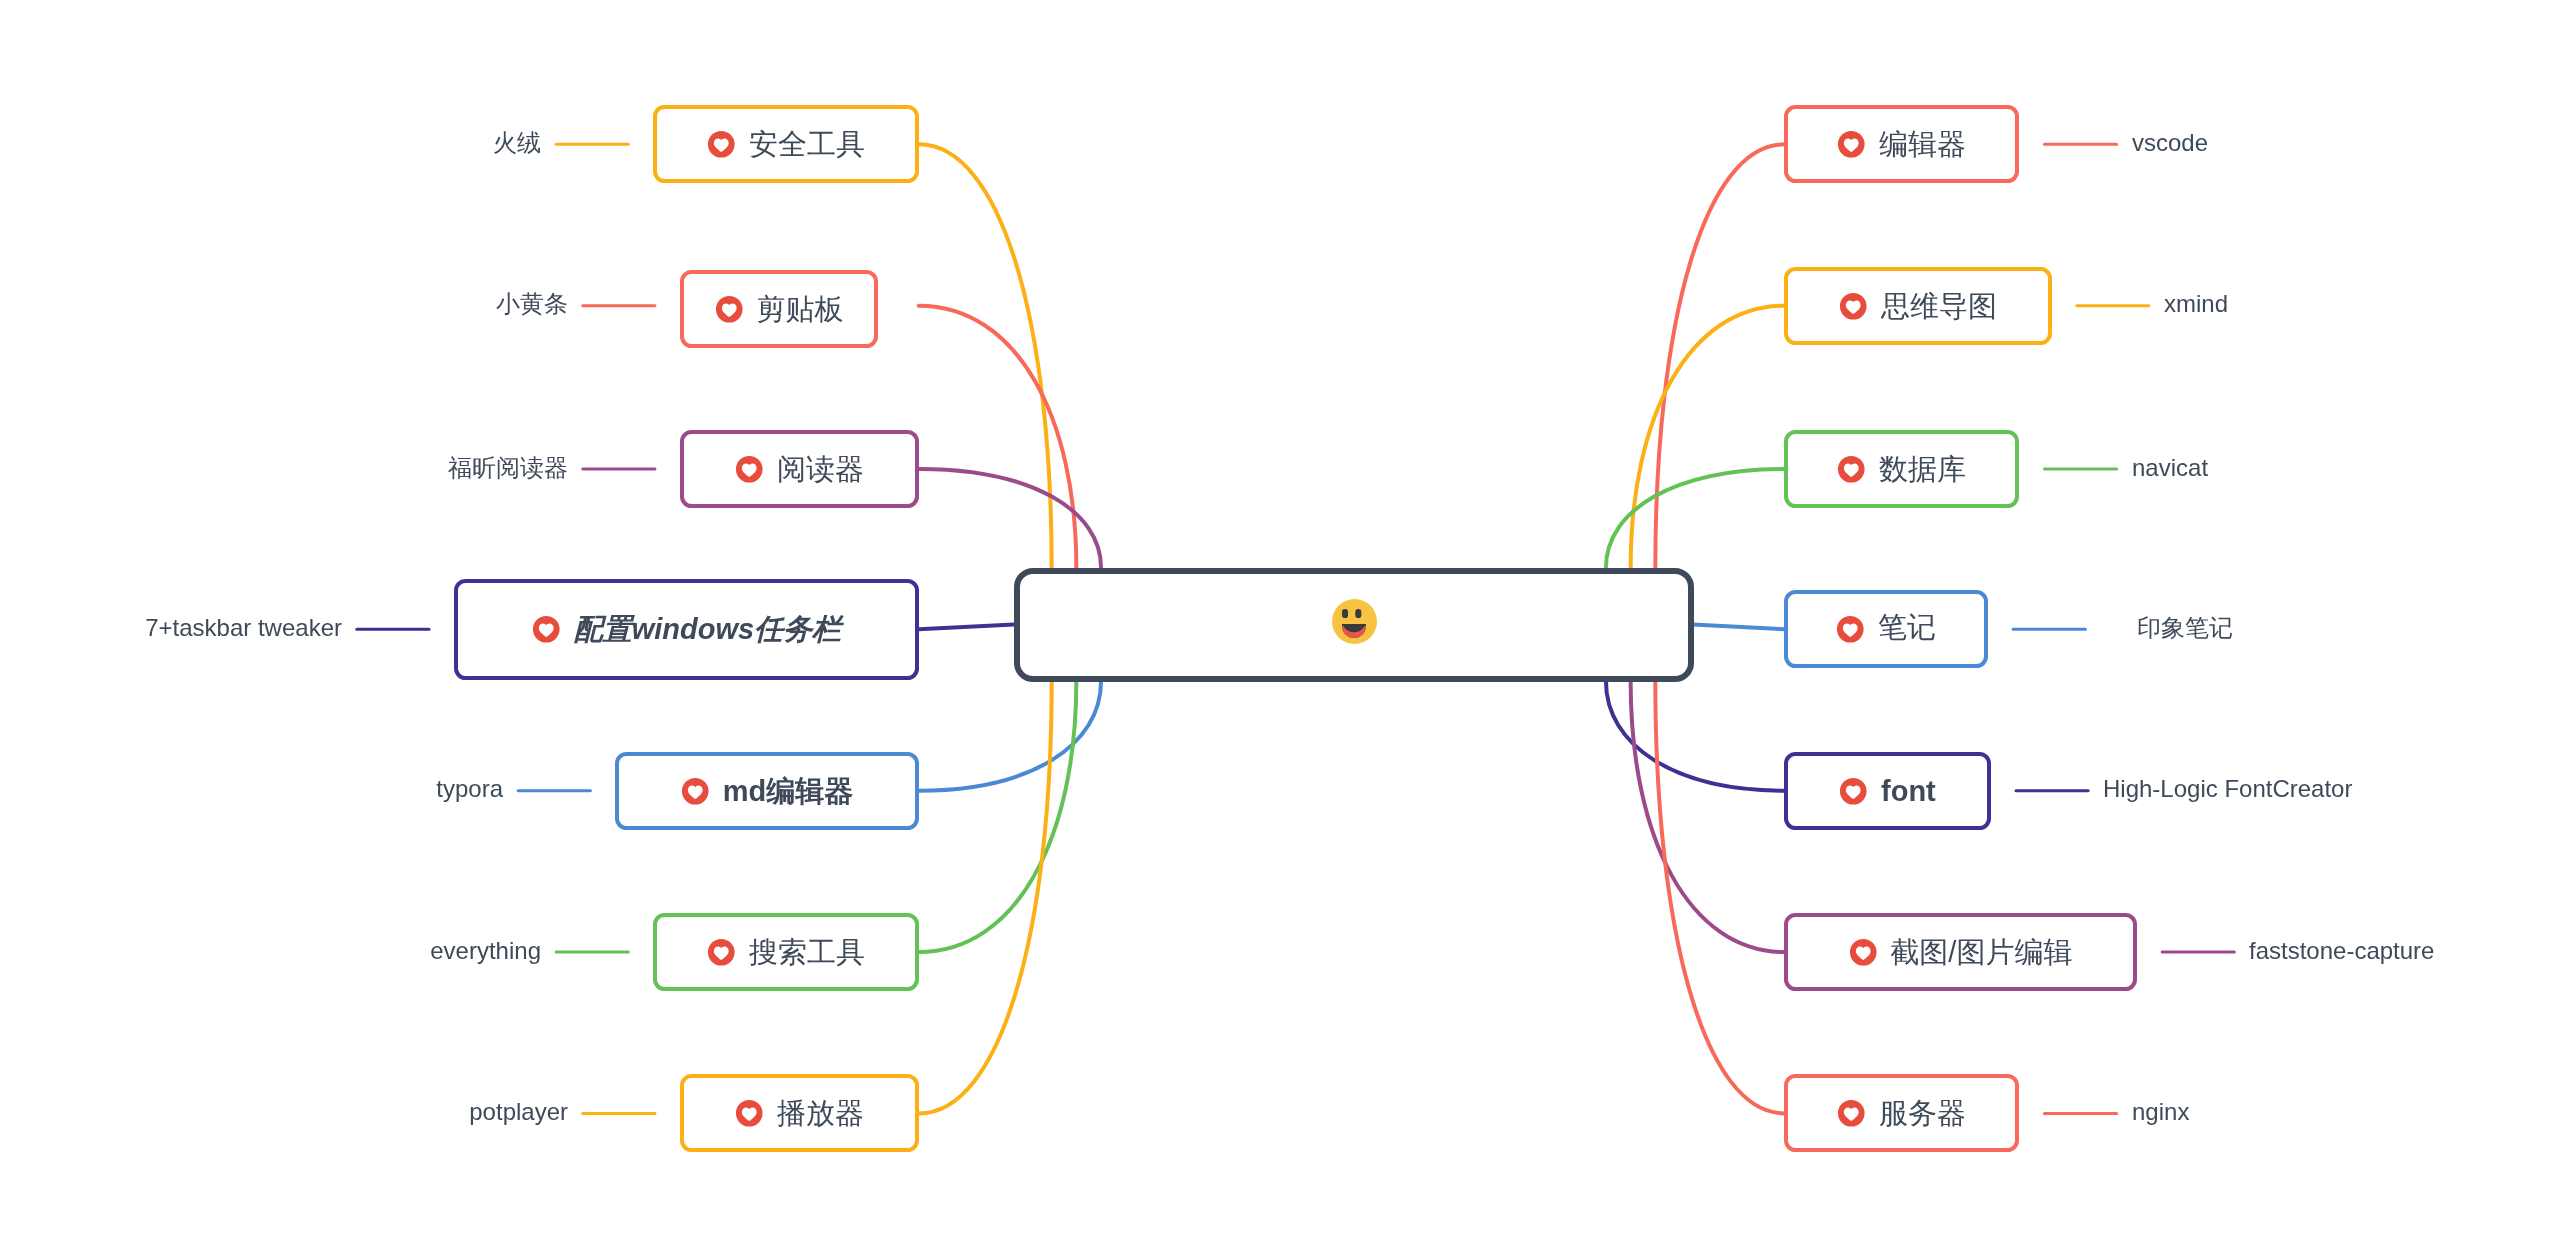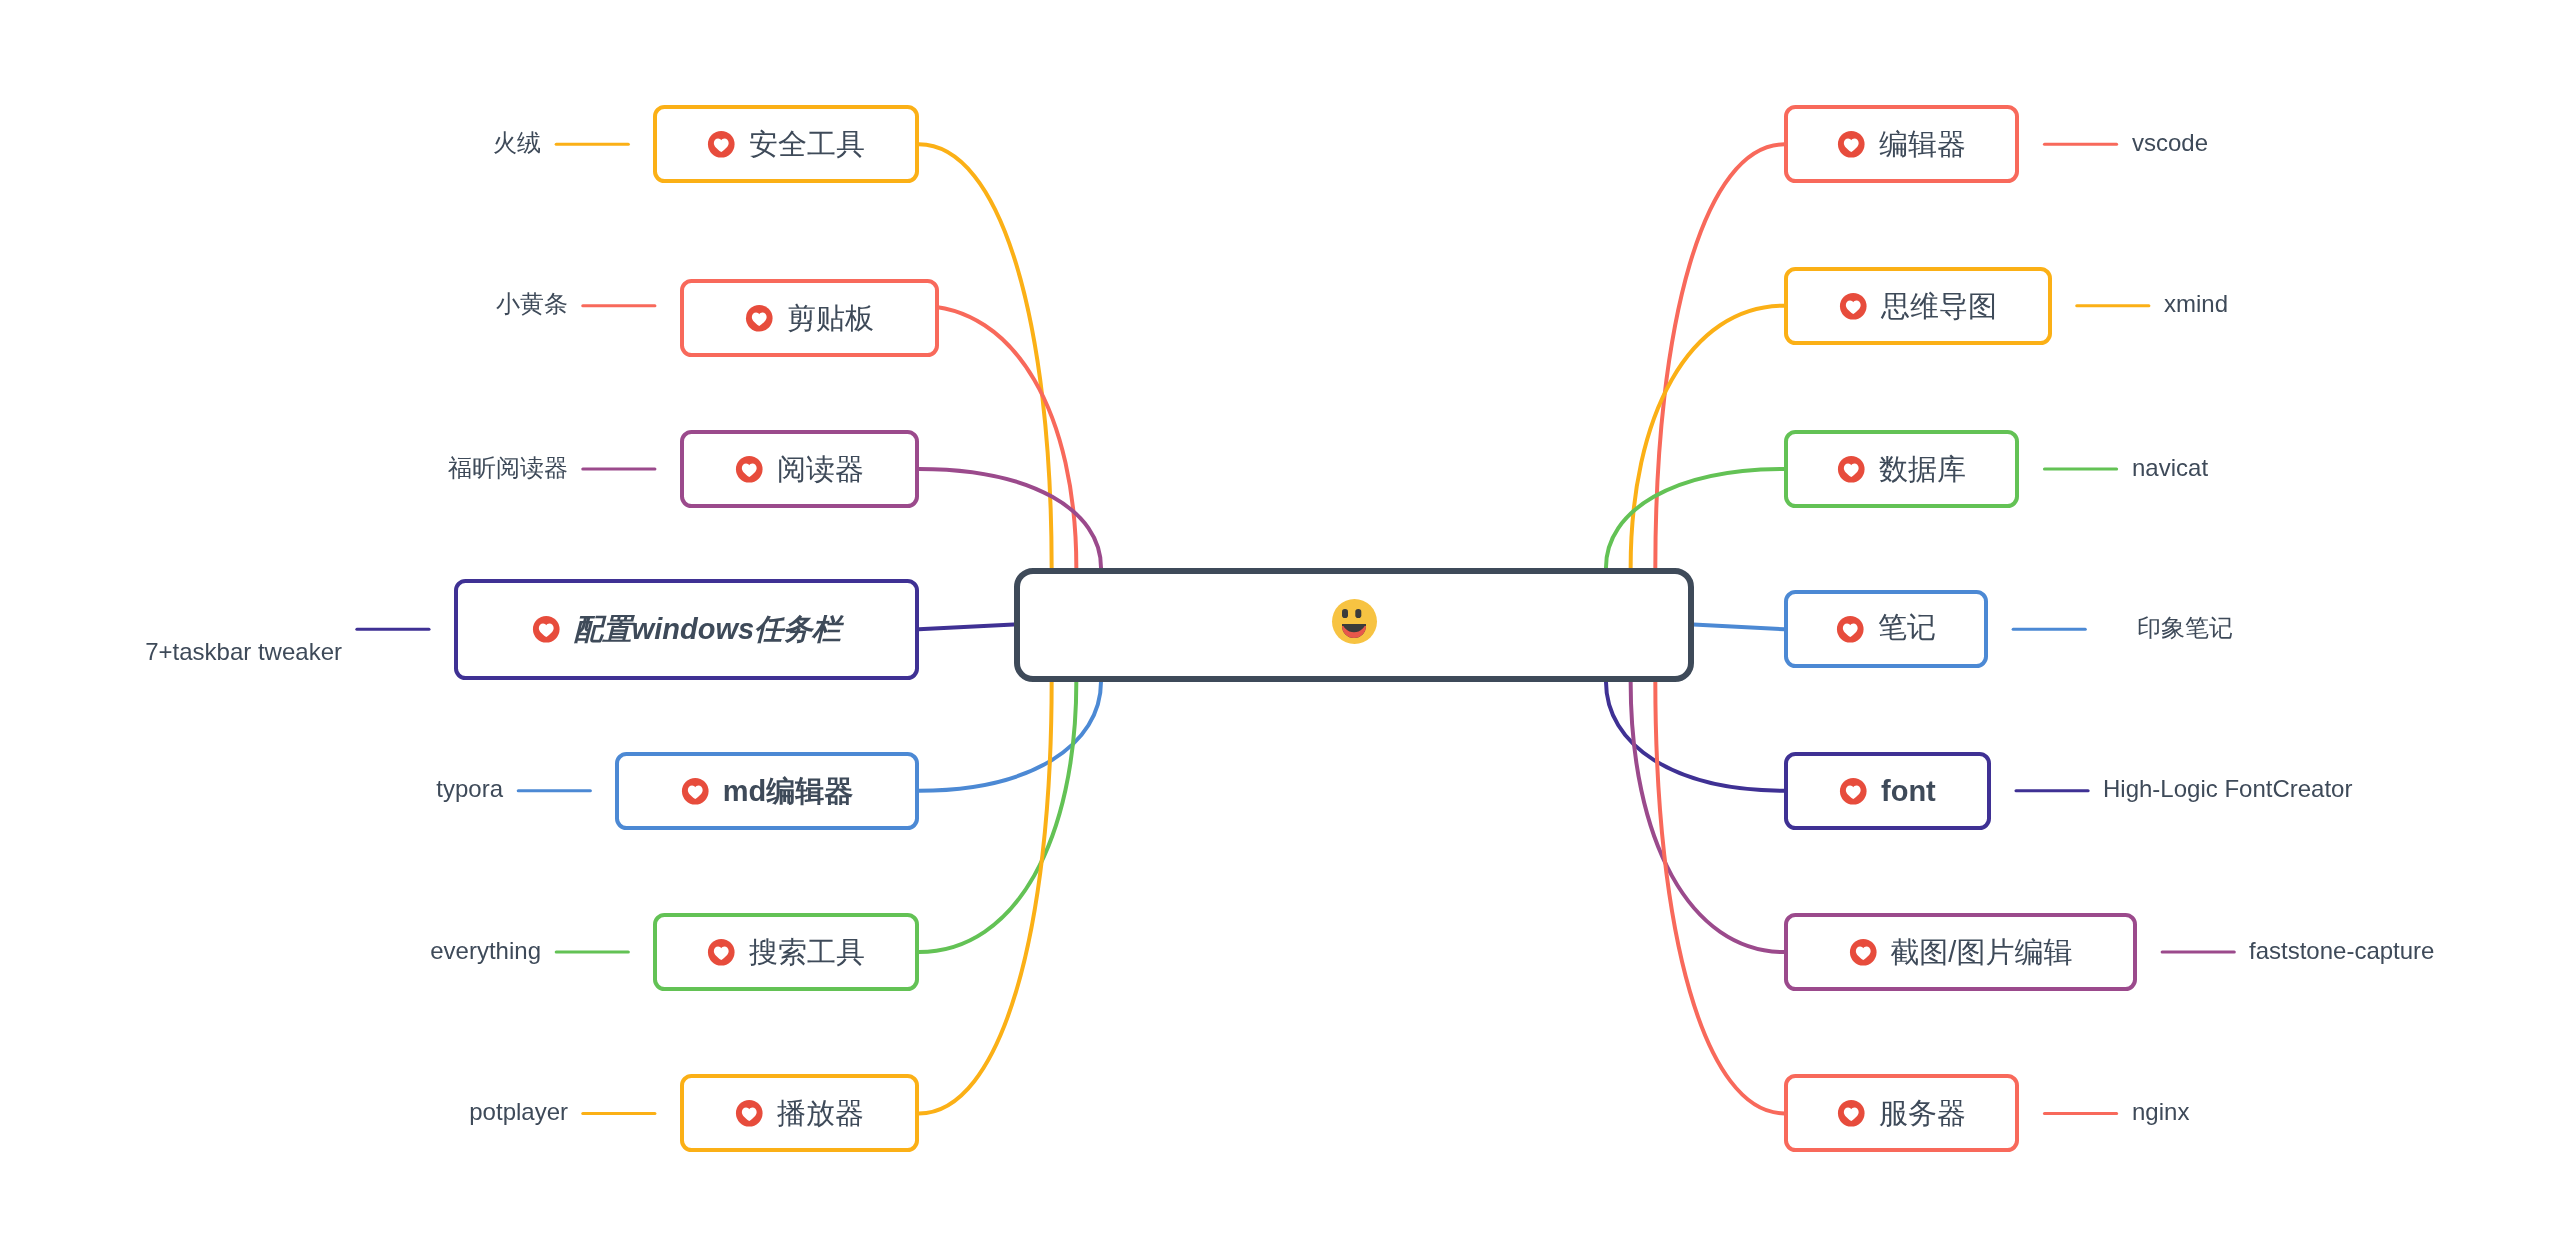--- a/index.html
+++ b/index.html
@@ -179,21 +179,21 @@
           <span class="heart-icon">
             <svg width="28.5" height="28.5" viewBox="0 0 30 30">
               <circle cx="15" cy="15" r="14" fill="#E74C3C"></circle>
               <path d="M15 23.2 C10.2 19.6 7.2 17 7.2 13.6 C7.2 10.9 9.2 8.9 11.7 8.9 C13.2 8.9 14.4 9.7 15 10.7 C15.6 9.7 16.8 8.9 18.3 8.9 C20.8 8.9 22.8 10.9 22.8 13.6 C22.8 17 19.8 19.6 15 23.2 Z" fill="#ffffff"></path>
             </svg>
           </span>
           <span class="topic-label">安全工具</span>
         </span>
       </div>
       <div class="leaf-label left" style="right: 2035px; top: 131px;">火绒</div>
-      <div class="topic-node" style="left: 680px; top: 279px; width: 259px; height: 78px; border-color: rgb(248, 105, 91); justify-content: center;">
+      <div class="topic-node" style="left: 680px; top: 270px; width: 198px; height: 78px; border-color: rgb(248, 105, 91); justify-content: center;">
         <span class="topic-inner">
           <span class="heart-icon">
             <svg width="28.5" height="28.5" viewBox="0 0 30 30">
               <circle cx="15" cy="15" r="14" fill="#E74C3C"></circle>
               <path d="M15 23.2 C10.2 19.6 7.2 17 7.2 13.6 C7.2 10.9 9.2 8.9 11.7 8.9 C13.2 8.9 14.4 9.7 15 10.7 C15.6 9.7 16.8 8.9 18.3 8.9 C20.8 8.9 22.8 10.9 22.8 13.6 C22.8 17 19.8 19.6 15 23.2 Z" fill="#ffffff"></path>
             </svg>
           </span>
           <span class="topic-label">剪贴板</span>
         </span>
       </div>
@@ -214,21 +214,21 @@
         <span class="topic-inner">
           <span class="heart-icon">
             <svg width="28.5" height="28.5" viewBox="0 0 30 30">
               <circle cx="15" cy="15" r="14" fill="#E74C3C"></circle>
               <path d="M15 23.2 C10.2 19.6 7.2 17 7.2 13.6 C7.2 10.9 9.2 8.9 11.7 8.9 C13.2 8.9 14.4 9.7 15 10.7 C15.6 9.7 16.8 8.9 18.3 8.9 C20.8 8.9 22.8 10.9 22.8 13.6 C22.8 17 19.8 19.6 15 23.2 Z" fill="#ffffff"></path>
             </svg>
           </span>
           <span class="topic-label bold">配置windows任务栏</span>
         </span>
       </div>
-      <div class="leaf-label left" style="right: 2234px; top: 616px; margin-top: 24px;">7+taskbar tweaker</div>
+      <div class="leaf-label left" style="right: 2234px; top: 616px;">7+taskbar tweaker</div>
       <div class="topic-node" style="left: 615px; top: 752px; width: 304px; height: 78px; border-color: rgb(76, 137, 212); justify-content: center;">
         <span class="topic-inner">
           <span class="heart-icon">
             <svg width="28.5" height="28.5" viewBox="0 0 30 30">
               <circle cx="15" cy="15" r="14" fill="#E74C3C"></circle>
               <path d="M15 23.2 C10.2 19.6 7.2 17 7.2 13.6 C7.2 10.9 9.2 8.9 11.7 8.9 C13.2 8.9 14.4 9.7 15 10.7 C15.6 9.7 16.8 8.9 18.3 8.9 C20.8 8.9 22.8 10.9 22.8 13.6 C22.8 17 19.8 19.6 15 23.2 Z" fill="#ffffff"></path>
             </svg>
           </span>
           <span class="topic-label bold">md编辑器</span>
         </span>

